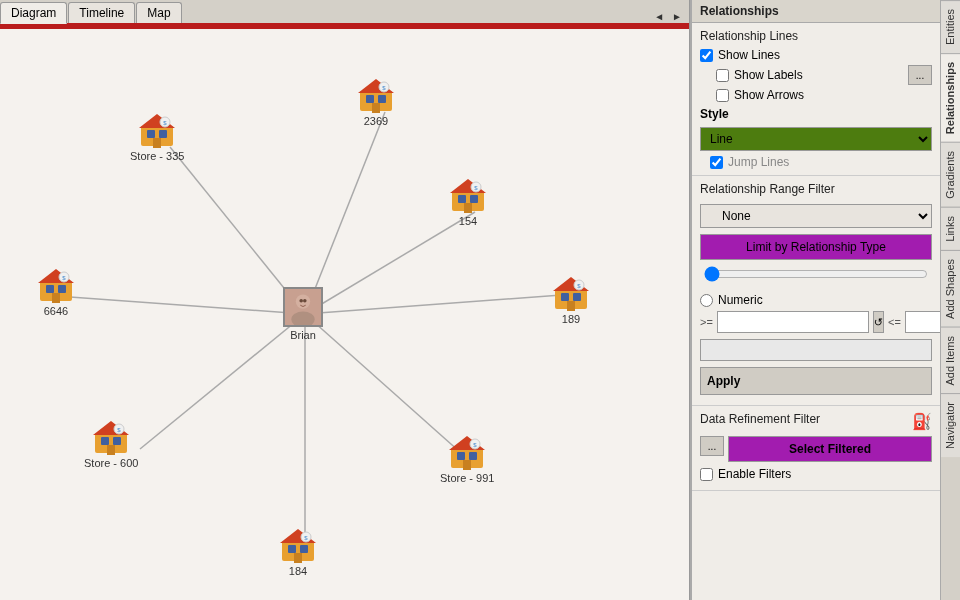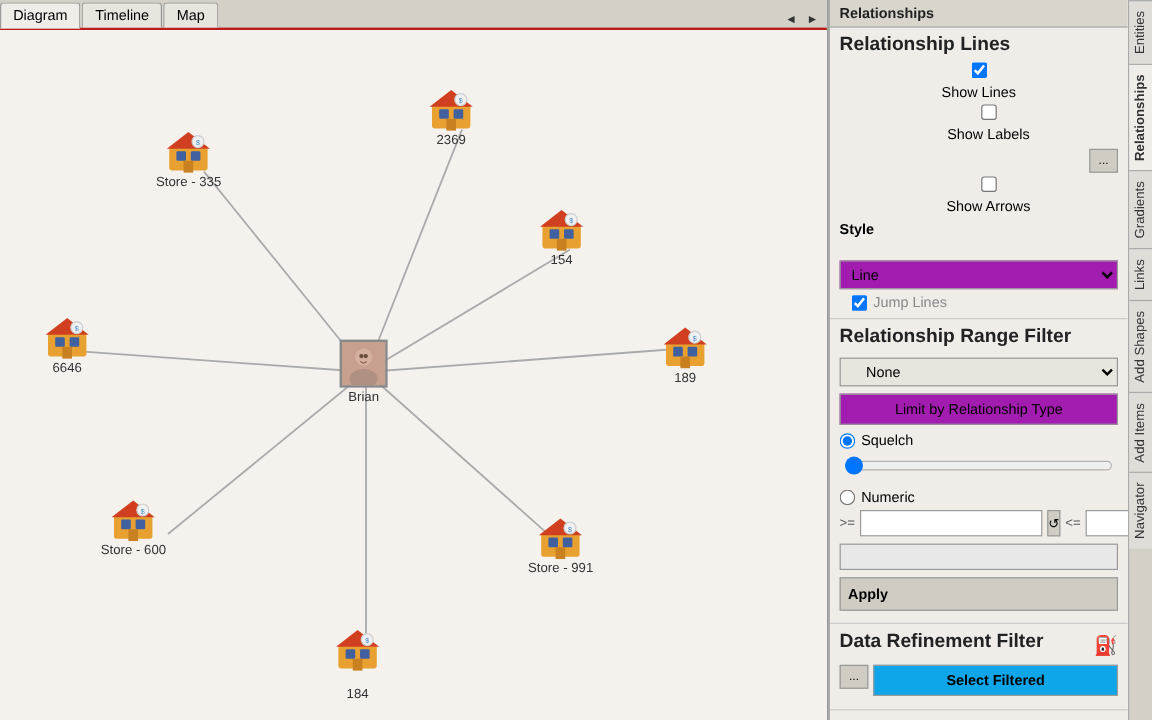--- a/index.html
+++ b/index.html
@@ -4,21 +4,21 @@
   <style>
     * { box-sizing: border-box; margin: 0; padding: 0; }
     body { font-family: Arial, sans-serif; font-size: 12px; background: #d4d0c8; width: 960px; height: 600px; overflow: hidden; }
 
     .main-container { display: flex; width: 960px; height: 600px; }
 
     
     .left-panel { flex: 1; display: flex; flex-direction: column; background: #f0ede8; border-right: 1px solid #999; }
 
     
-    .tab-bar { display: flex; background: #d4d0c8; border-bottom: 2px solid #b91c1c; align-items: flex-end; padding-top: 2px; position: relative; }
+    .tab-bar { display: flex; background: #d4d0c8; border-bottom: 6px solid #b91c1c; align-items: flex-end; padding-top: 2px; position: relative; }
     .tab { padding: 3px 10px; border: 1px solid #999; border-bottom: none; cursor: pointer; font-size: 12px; background: #e8e4de; margin-right: 1px; border-radius: 3px 3px 0 0; }
     .tab.active { background: #f0ede8; border-bottom: 1px solid #f0ede8; margin-bottom: -1px; z-index: 1; }
     .tab-nav { margin-left: auto; display: flex; gap: 2px; align-items: center; padding-right: 4px; }
     .tab-nav-btn { font-size: 10px; cursor: pointer; color: #333; padding: 1px 3px; }
 
     
     .diagram-canvas { flex: 1; position: relative; background: #f5f2ee; overflow: hidden; }
 
     
     .node { position: absolute; display: flex; flex-direction: column; align-items: center; cursor: pointer; }
@@ -29,32 +29,32 @@
 
     
     .right-panel { width: 270px; display: flex; background: #e8e4de; border-left: 2px solid #aaa; }
 
     .right-content { flex: 1; display: flex; flex-direction: column; overflow-y: auto; background: #f0ede8; }
 
     .panel-title { background: #d9d5cc; padding: 4px 8px; font-weight: bold; font-size: 12px; border-bottom: 1px solid #aaa; color: #222; }
 
     .panel-section { padding: 6px 8px; border-bottom: 1px solid #ccc; }
 
-    .section-title { font-weight: bold; font-size: 16px; margin-bottom: 5px; color: #222; }
-
-    .checkbox-row { display: flex; align-items: center; gap: 5px; margin-bottom: 3px; flex-direction: column; }
+    .section-title { font-weight: normal; font-size: 12px; margin-bottom: 5px; color: #222; }
+
+    .checkbox-row { display: flex; align-items: center; gap: 5px; margin-bottom: 3px; }
     .checkbox-row input[type="checkbox"] { margin: 0; }
     .checkbox-row label { font-size: 12px; }
 
     .dots-btn { width: 24px; height: 20px; background: #d0ccc4; border: 1px solid #999; cursor: pointer; font-size: 10px; display: flex; align-items: center; justify-content: center; margin-left: auto; }
 
-    .style-row { display: flex; align-items: center; gap: 5px; margin-top: 5px; margin-bottom: 16px; }
+    .style-row { display: flex; align-items: center; gap: 5px; margin-top: 5px; margin-bottom: 3px; }
     .style-label { font-size: 12px; font-weight: bold; }
 
-    select { width: 100%; padding: 3px 5px; border: 1px solid #999; background: #a21caf; font-size: 12px; margin-top: 3px; }
+    select { width: 100%; padding: 3px 5px; border: 1px solid #999; background: #4d7c0f; font-size: 12px; margin-top: 3px; }
 
     .jump-lines-row { display: flex; align-items: center; gap: 5px; margin-top: 4px; padding-left: 10px; }
     .jump-lines-row input[type="checkbox"] { }
     .jump-lines-row label { font-size: 12px; color: #888; }
 
     .range-filter-select { width: 100%; padding: 3px 17px; border: 1px solid #999; background: #e8e4de; font-size: 12px; margin-bottom: 6px; }
 
     .limit-btn { width: 100%; padding: 5px; background: #a21caf; border: 1px solid #999; cursor: pointer; font-size: 12px; text-align: center; margin-bottom: 6px; }
 
     .squelch-row { display: flex; align-items: center; gap: 5px; margin-bottom: 6px; }
@@ -74,21 +74,21 @@
     .refresh-btn { width: 24px; height: 22px; background: #d0ccc4; border: 1px solid #999; cursor: pointer; display: flex; align-items: center; justify-content: center; font-size: 11px; }
 
     .num-value-input { width: 100%; padding: 2px 4px; border: 1px solid #999; background: #e8e8e8; font-size: 11px; height: 22px; margin-bottom: 6px; color: #666; }
 
     .apply-btn { width: 100%; padding: 6px; background: #d0ccc4; border: 1px solid #999; cursor: pointer; font-size: 12px; font-weight: bold; text-align: left; margin-bottom: 4px; }
 
     .data-refinement-header { display: flex; align-items: center; justify-content: space-between; margin-bottom: 5px; }
     .filter-icon { font-size: 16px; color: #888; }
 
     .refinement-row { display: flex; gap: 4px; margin-bottom: 5px; }
-    .select-filtered-btn { flex: 1; padding: 5px; background: #0ea5e9; border: 1px solid #999; cursor: pointer; font-size: 12px; font-weight: bold; text-align: center; }
+    .select-filtered-btn { flex: 1; padding: 5px; background: #a21caf; border: 1px solid #999; cursor: pointer; font-size: 12px; font-weight: bold; text-align: center; }
 
     
     .vertical-tabs { width: 20px; background: #d4d0c8; display: flex; flex-direction: column; border-left: 1px solid #aaa; }
     .vtab { writing-mode: vertical-rl; text-orientation: mixed; transform: rotate(180deg); padding: 8px 3px; font-size: 11px; cursor: pointer; border-bottom: 1px solid #aaa; background: #e0ddd8; color: #333; white-space: nowrap; }
     .vtab.active { background: #f0ede8; font-weight: bold; }
 
     .person-img { width: 40px; height: 40px; border: 2px solid #888; background: linear-gradient(to bottom, #c8a090, #a07060); display: flex; align-items: center; justify-content: center; font-size: 8px; overflow: hidden; }
   </style>
 </head>
 <body>
@@ -193,21 +193,21 @@
           <rect x="8" y="18" width="8" height="8" fill="#4060a0" rx="1"></rect>
           <rect x="20" y="18" width="8" height="8" fill="#4060a0" rx="1"></rect>
           <polygon points="0,16 18,2 36,16" fill="#d04020"></polygon>
           <rect x="14" y="26" width="8" height="10" fill="#c88020"></rect>
           <circle cx="26" cy="10" r="5" fill="#f0f0f0" stroke="#ccc" stroke-width="1"></circle>
           <text x="26" y="13" font-size="6" text-anchor="middle" fill="#4488cc">$</text>
         </svg>
         <span class="node-label">Store - 991</span>
       </div>
 
-      <div class="node" style="left: 280px; top: 498px; gap: 12px;">
+      <div class="node" style="left: 280px; top: 498px;">
         <svg width="36" height="36" viewBox="0 0 36 36">
           <rect x="2" y="14" width="32" height="20" fill="#e8a030" rx="2"></rect>
           <rect x="8" y="18" width="8" height="8" fill="#4060a0" rx="1"></rect>
           <rect x="20" y="18" width="8" height="8" fill="#4060a0" rx="1"></rect>
           <polygon points="0,16 18,2 36,16" fill="#d04020"></polygon>
           <rect x="14" y="26" width="8" height="10" fill="#c88020"></rect>
           <circle cx="26" cy="10" r="5" fill="#f0f0f0" stroke="#ccc" stroke-width="1"></circle>
           <text x="26" y="13" font-size="6" text-anchor="middle" fill="#4488cc">$</text>
         </svg>
         <span class="node-label">184</span>
@@ -286,24 +286,20 @@
         <div class="section-title">Relationship Range Filter</div>
 
         <select class="range-filter-select">
           <option>None</option>
           <option>Range</option>
           <option>Absolute</option>
         </select>
 
         <button class="limit-btn">Limit by Relationship Type</button>
 
-        <div class="squelch-row">
-          <input type="radio" id="squelch" name="rangeType" checked="" style="">
-          <label for="squelch">Squelch</label>
-        </div>
 
         
         <div class="slider-container">
           <input type="range" min="0" max="100" value="0" style="width: 100%;">
         </div>
 
         <div class="numeric-row">
           <input type="radio" id="numeric" name="rangeType" style="">
           <label for="numeric">Numeric</label>
         </div>
@@ -325,20 +321,24 @@
         <div class="data-refinement-header">
           <span class="section-title">Data Refinement Filter</span>
           <span class="filter-icon">⛽</span>
         </div>
 
         <div class="refinement-row">
           <button class="dots-btn">...</button>
           <button class="select-filtered-btn">Select Filtered</button>
         </div>
 
+        <div class="checkbox-row">
+          <input type="checkbox" id="enableFilters" style="">
+          <label for="enableFilters">Enable Filters</label>
+        </div>
       </div>
 
     </div>
 
     <div class="vertical-tabs">
       <div class="vtab">Entities</div>
       <div class="vtab active">Relationships</div>
       <div class="vtab">Gradients</div>
       <div class="vtab">Links</div>
       <div class="vtab">Add Shapes</div>

